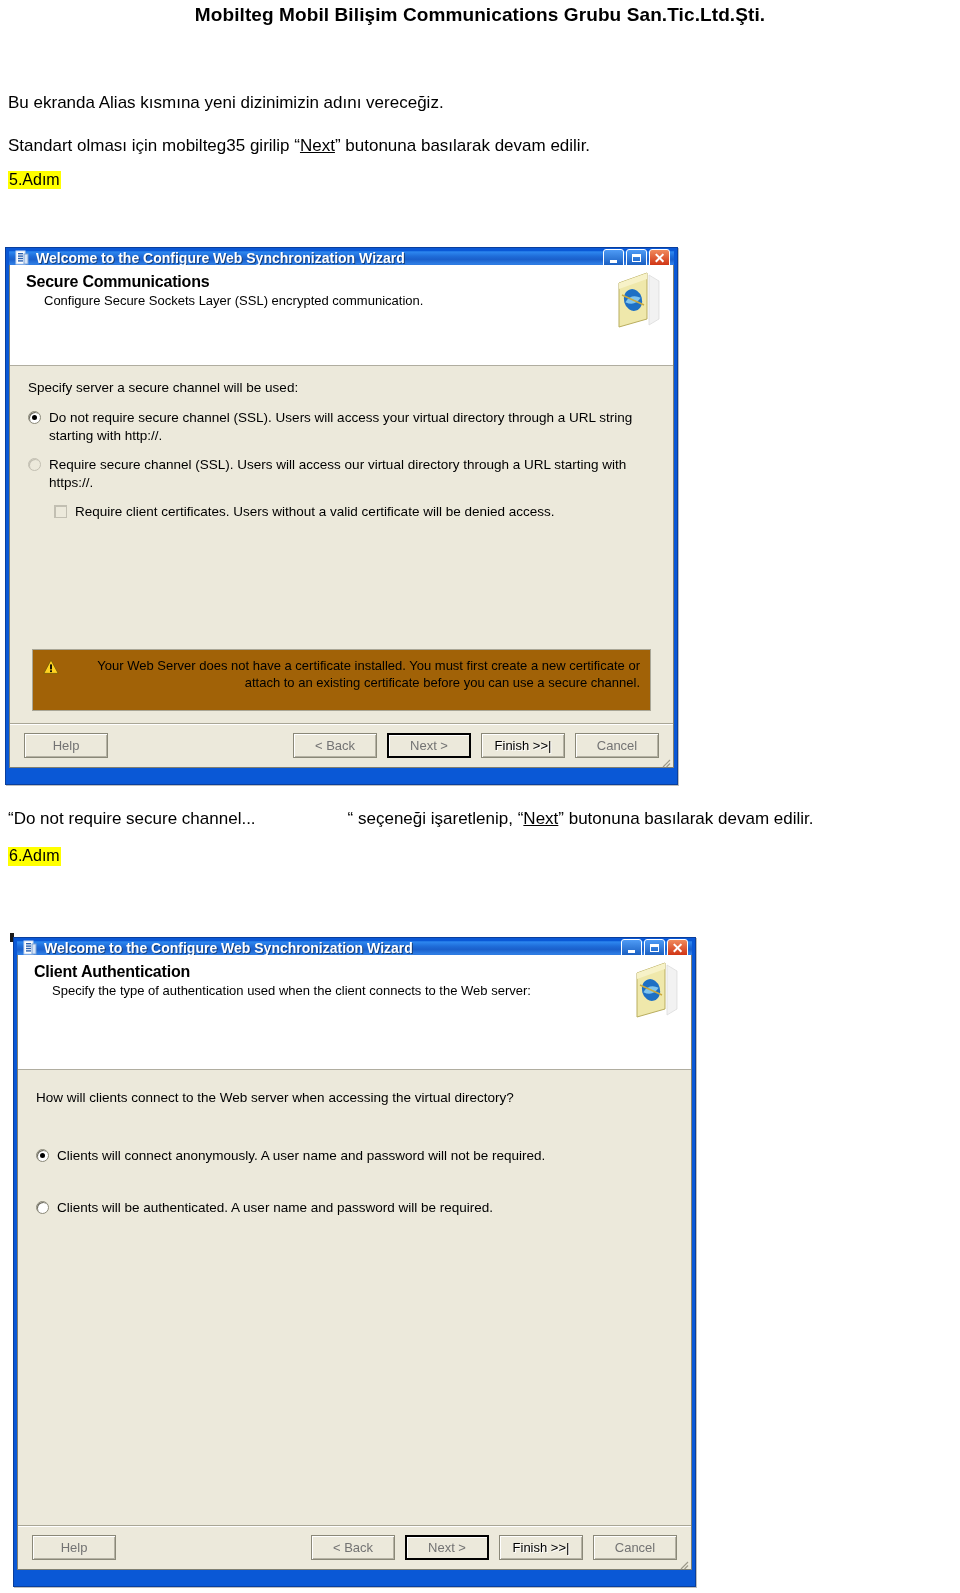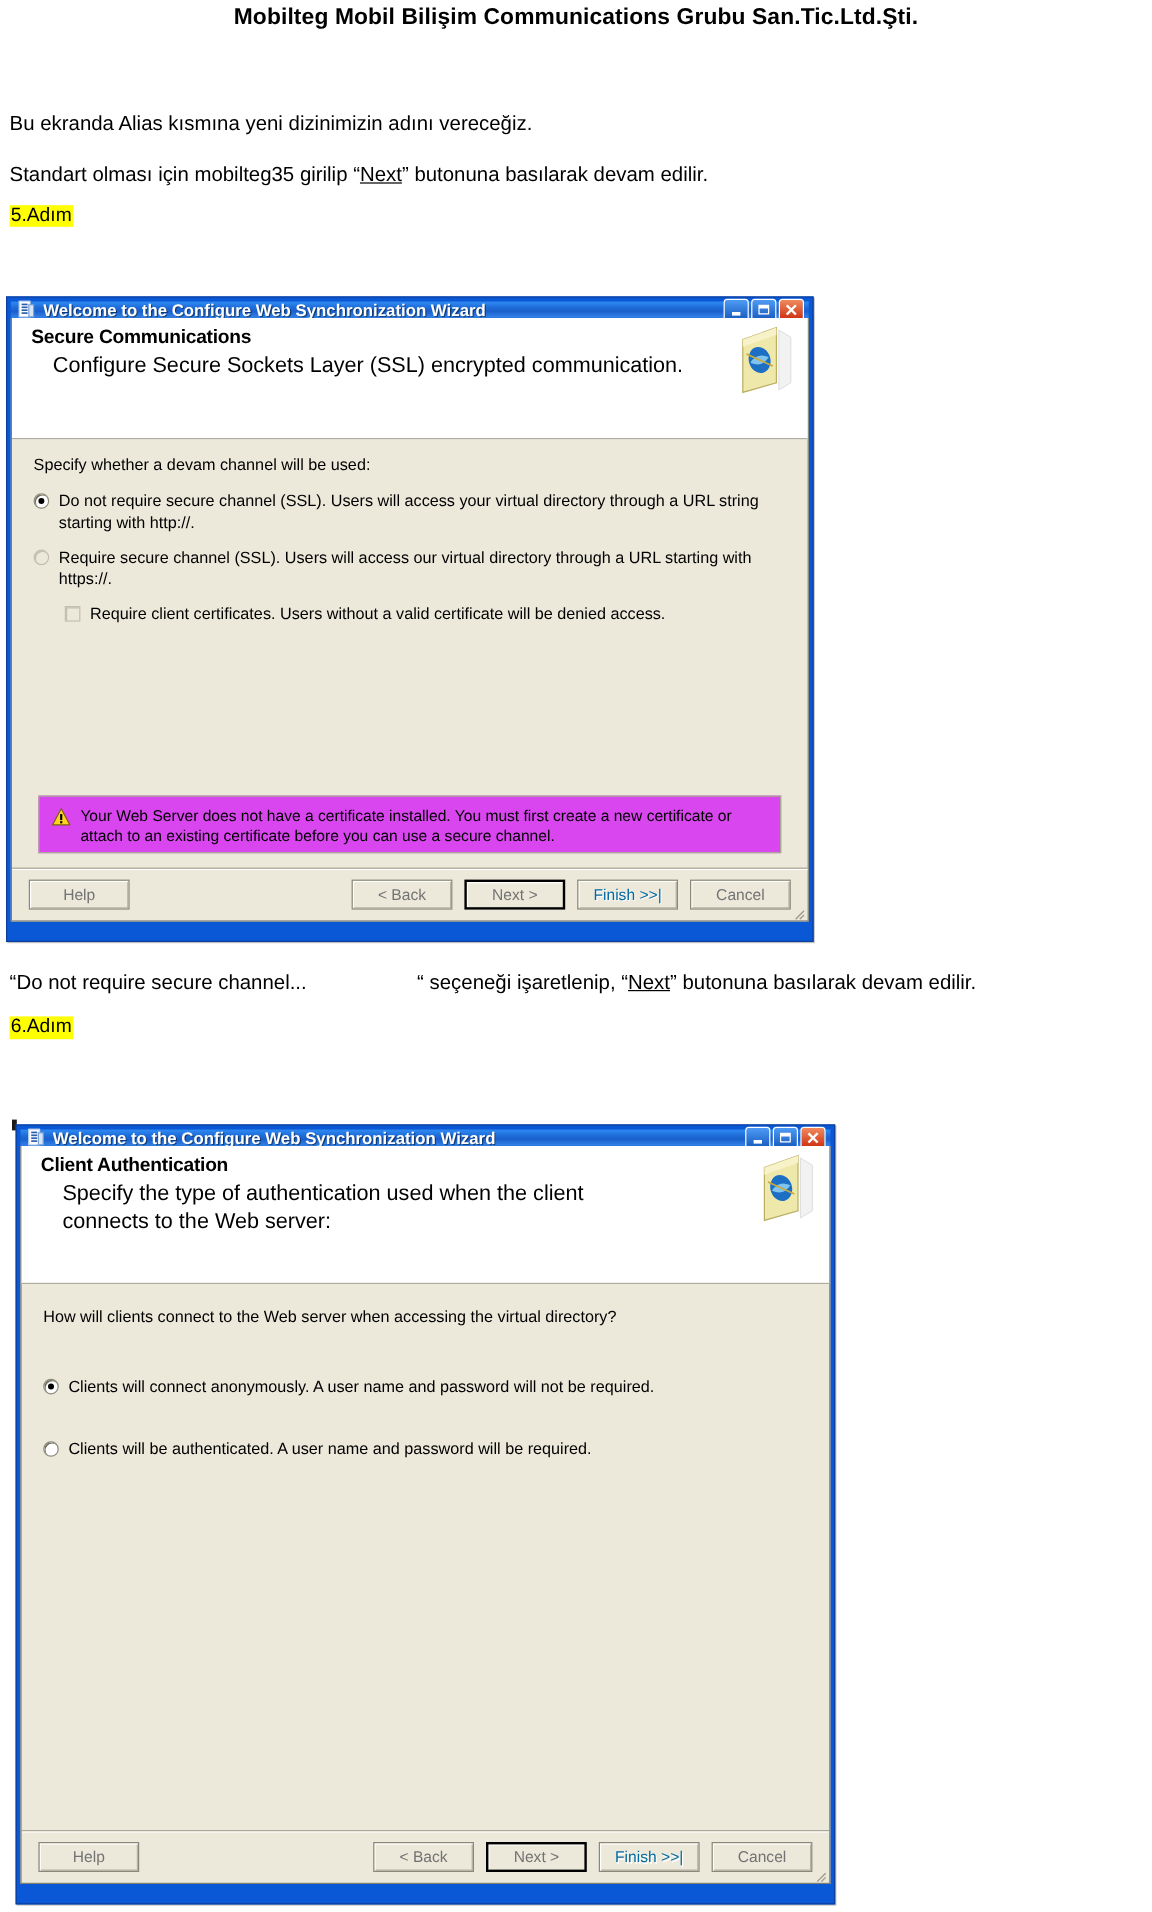--- a/index.html
+++ b/index.html
@@ -118,21 +118,21 @@
     flex: 0 0 auto;
   }
   .wiz-banner h2 {
     margin: 0 0 2px 0;
     font-size: 16px;
     font-weight: bold;
     letter-spacing: -.2px;
   }
   .wiz-banner p {
     margin: 0;
-    font-size: 18px;
+    font-size: 13px;
     line-height: 1.25;
     padding-left: 18px;
   }
   .wiz-banner-icon {
     position: absolute;
     right: 12px;
     top: 4px;
     width: 56px;
     height: 60px;
   }
@@ -192,26 +192,27 @@
     box-shadow: inset 1px 1px 0 #c2bfb2;
     box-sizing: border-box;
     flex: 0 0 auto;
     margin-top: 2px;
   }
 
   .warn-box {
     position: absolute;
     left: 22px; right: 22px;
     bottom: 12px;
-    background: #d946ef;
+    background: #a16207;
     border: 1px solid #a9a696;
-    padding: 8px 10px 4px 10px;
+    padding: 8px 10px 18px 10px;
     box-sizing: border-box;
     display: flex;
     align-items: flex-start;
+    text-align: right;
   }
   .warn-icon { width: 16px; height: 16px; flex: 0 0 auto; margin-top: 1px; }
   .warn-text {
     font-size: 13px;
     line-height: 1.3;
     padding-left: 8px;
   }
 
   .wiz-footer {
     flex: 0 0 auto;
@@ -230,21 +231,21 @@
     background: #ece9db;
     border: 1px solid #8a8878;
     box-shadow: inset 1px 1px 0 #ffffff, inset -1px -1px 0 #b5b2a4;
     font-family: "Liberation Sans", sans-serif;
     font-size: 13px;
     color: #737373;
     display: flex; align-items: center; justify-content: center;
     box-sizing: border-box;
   }
   .xp-button.default { border: 2px solid #000000; box-shadow: inset 1px 1px 0 #ffffff; }
-  .xp-button.disabled { color: #0369a1; text-shadow: 1px 1px 0 #ffffff; }
+  .xp-button.disabled { color: #000000; text-shadow: 1px 1px 0 #ffffff; }
   .btn-gap-left { margin-right: auto; }
   .btn-space { margin-left: 10px; }
 
   .resize-grip {
     position: absolute;
     right: 2px; bottom: 1px;
     width: 12px; height: 12px;
   }
   .artifact {
     position: absolute;
@@ -300,21 +301,21 @@
           <polygon points="14,14 42,4 42,50 14,58" fill="#efe8ab" stroke="#b9ad5e" stroke-width="1"></polygon>
           <polygon points="14,14 42,4 42,10 14,20" fill="#f7f2c8"></polygon>
           <ellipse cx="28" cy="31" rx="9" ry="11" fill="#1d6fc4" transform="rotate(-16 28 31)"></ellipse>
           <path d="M20 31 q8 -7 16 0 q-8 7 -16 0 z" fill="#7fc4ee" transform="rotate(-16 28 31)"></path>
           <path d="M17 26 L39 36" stroke="#caa93f" stroke-width="1.4" fill="none"></path>
         </svg>
       </span>
     </div>
 
     <div class="wiz-body">
-      <p class="wiz-prompt">Specify whether a devam channel will be used:</p>
+      <p class="wiz-prompt">Specify server a secure channel will be used:</p>
 
       <div class="opt-row">
         <span class="radio checked"></span>
         <span class="opt-label">Do not require secure channel (SSL). Users will access your virtual directory through a URL string starting with http://.</span>
       </div>
 
       <div class="opt-row disabled">
         <span class="radio disabled"></span>
         <span class="opt-label">Require secure channel (SSL).  Users will access our virtual directory through a URL starting with https://.</span>
       </div>

